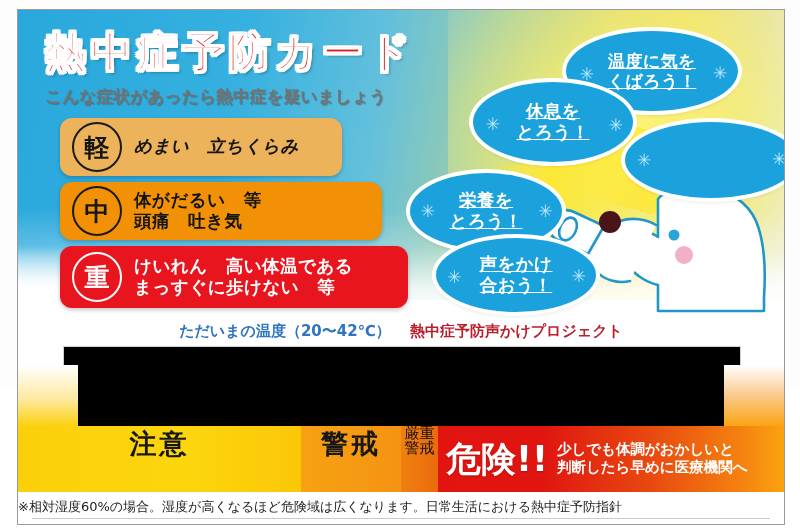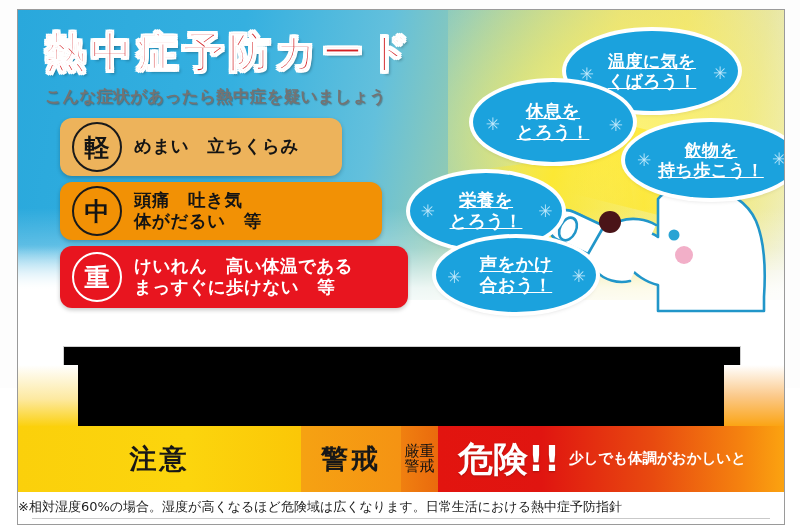--- a/index.html
+++ b/index.html
@@ -45,21 +45,21 @@
        box-shadow:0 2px 4px rgba(0,0,0,0.22);}
   .sev .badge{width:46px;height:46px;border-radius:50%;flex:0 0 auto;
        display:flex;align-items:center;justify-content:center;
        font-size:25px;font-weight:bold;line-height:1;margin-left:12px;}
   .sev .txt{margin-left:12px;font-size:17.5px;font-weight:bold;line-height:1.22;
        letter-spacing:0.5px;white-space:nowrap;}
   .sev .txt div{white-space:pre;}
 
   .sev-1{left:42px;top:108px;width:282px;height:58px;background:#edb35b;}
   .sev-1 .badge{border:2.5px solid #1a1a1a;color:#141414;}
-  .sev-1 .txt{color:#141414;}
+  .sev-1 .txt{color:#141414;font-style:italic;}
 
   .sev-2{left:42px;top:172px;width:322px;height:58px;background:#f29105;}
   .sev-2 .badge{border:2.5px solid #1a1a1a;color:#141414;}
   .sev-2 .txt{color:#141414;}
 
   .sev-3{left:42px;top:236px;width:348px;height:62px;background:#e8151f;}
   .sev-3 .badge{border:2.5px solid #ffffff;color:#ffffff;}
   .sev-3 .txt{color:#ffffff;}
 
   
@@ -96,29 +96,29 @@
            font-size:15px;font-weight:bold;white-space:nowrap;}
   .tempcap .blue{color:#2f74c0;}
   .tempcap .red{color:#b9202c;margin-left:14px;}
 
   
   .blackbox{position:absolute;left:45px;top:336px;width:676px;height:80px;
             background:#000000;border:1px solid #cfcfcf;}
 
   
   .band{position:absolute;left:0;top:416px;width:766px;height:66px;display:flex;}
-  .band .seg{position:relative;height:66px;display:flex;align-items:center;}
+  .band .seg{position:relative;height:66px;display:flex;}
   .seg-attention{width:283px;background:linear-gradient(to right,#fbd00b 0%,#fcd50d 60%,#fbc707 100%);
                  justify-content:center;}
   .seg-warning{width:100px;background:linear-gradient(to right,#f6a212 0%,#f59313 100%);
                justify-content:center;}
   .seg-severe{width:37px;background:linear-gradient(to right,#f08010 0%,#ea6a0d 100%);
               justify-content:center;}
   .seg-danger{flex:1;background:linear-gradient(to right,#e2140f 0%,#e01510 30%,#e84a10 62%,#f5830f 88%,#fba310 100%);
-              align-items:center;padding-left:20px;}
+              align-items:center;padding-left:8px;}
   .lbl-black{font-size:27px;font-weight:bold;color:#171717;letter-spacing:3px;}
   .lbl-severe{font-size:15px;font-weight:normal;color:#111;line-height:1.02;text-align:center;letter-spacing:0;}
   .lbl-danger{font-size:35px;font-weight:bold;color:#ffffff;letter-spacing:0px;
               white-space:nowrap;text-shadow:0 1px 2px rgba(0,0,0,0.25);}
   .lbl-dangersub{font-size:14.5px;font-weight:bold;color:#ffffff;line-height:1.22;
               margin-left:9px;white-space:pre;}
 
   .leftfade{position:absolute;left:0;top:355px;width:60px;height:62px;
             background:linear-gradient(to bottom,#ffffff 0%,#fde9a0 55%,#fbd00b 100%);}
   .rightfade{position:absolute;left:706px;top:355px;width:60px;height:62px;
@@ -149,22 +149,22 @@
   <div class="sev sev-1">
     <div class="badge">軽</div>
     <div class="txt">
       <div>めまい　立ちくらみ</div>
     </div>
   </div>
 
   <div class="sev sev-2">
     <div class="badge">中</div>
     <div class="txt">
+      <div>体がだるい　等</div>
       <div>頭痛　吐き気</div>
-      <div>体がだるい　等</div>
     </div>
   </div>
 
   <div class="sev sev-3">
     <div class="badge">重</div>
     <div class="txt">
       <div>けいれん　高い体温である</div>
       <div>まっすぐに歩けない　等</div>
     </div>
   </div>
@@ -188,55 +188,58 @@
   </div>
 
   <div class="bub bub-2">
     <span class="sp l">✳</span>
     <span class="bt"><span>休息を</span><br><span>とろう！</span></span>
     <span class="sp r">✳</span>
   </div>
 
   <div class="bub bub-3">
     <span class="sp l">✳</span>
-    <span class="bt"><span>飲物を</span><br><span>持ち歩こう！</span></span>
     <span class="sp r">✳</span>
   </div>
 
   <div class="bub bub-4">
     <span class="sp l">✳</span>
     <span class="bt"><span>栄養を</span><br><span>とろう！</span></span>
     <span class="sp r">✳</span>
   </div>
 
   <div class="bub bub-5">
     <span class="sp l">✳</span>
     <span class="bt"><span>声をかけ</span><br><span>合おう！</span></span>
     <span class="sp r">✳</span>
   </div>
 
+  <div class="tempcap">
+    <span class="blue">ただいまの温度（20〜42℃）</span>
+    <span class="red">熱中症予防声かけプロジェクト</span>
+  </div>
 
   <div class="blackbox"></div>
 
   <div class="leftfade"></div>
   <div class="rightfade"></div>
 
   <div class="band">
     <div class="seg seg-attention">
       <span class="lbl-black">注意</span>
     </div>
     <div class="seg seg-warning">
       <span class="lbl-black">警戒</span>
     </div>
     <div class="seg seg-severe">
       <span class="lbl-severe"><span>厳重</span><br><span>警戒</span></span>
     </div>
     <div class="seg seg-danger">
       <span class="lbl-danger">危険!!</span>
-      <span class="lbl-dangersub"><span>少しでも体調がおかしいと</span><br></span>
+      <span class="lbl-dangersub"><span>少しでも体調がおかしいと</span><br><span>判断したら早めに医療機関へ</span></span>
     </div>
   </div>
 
   <div class="foot">※相対湿度60%の場合。湿度が高くなるほど危険域は広くなります。日常生活における熱中症予防指針</div>
   <div class="footline"></div>
 
  </div>
 </div>
 
 </body></html>

